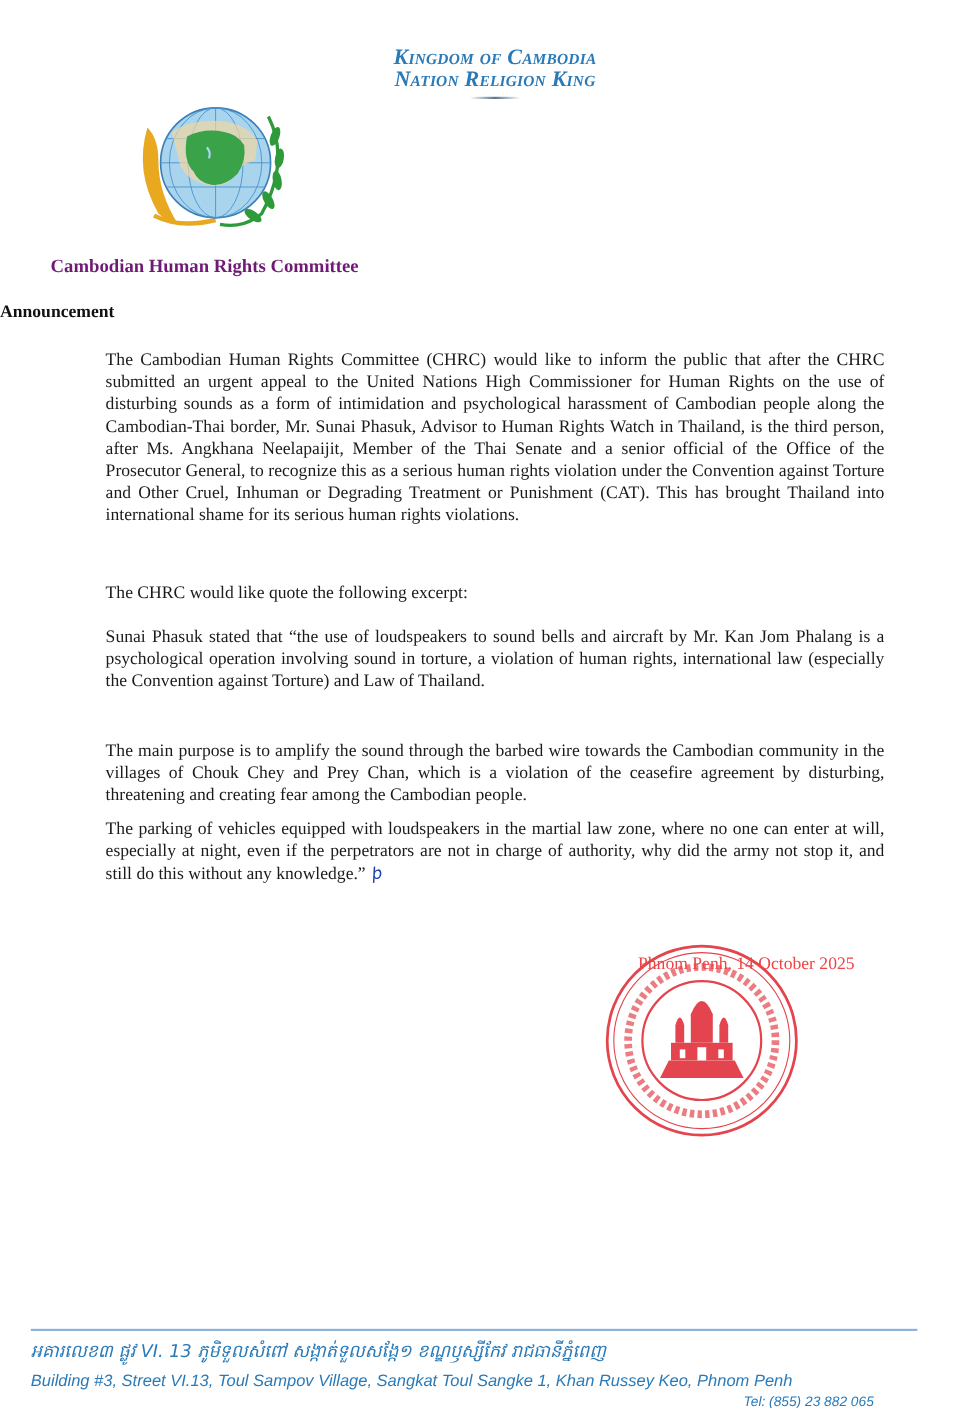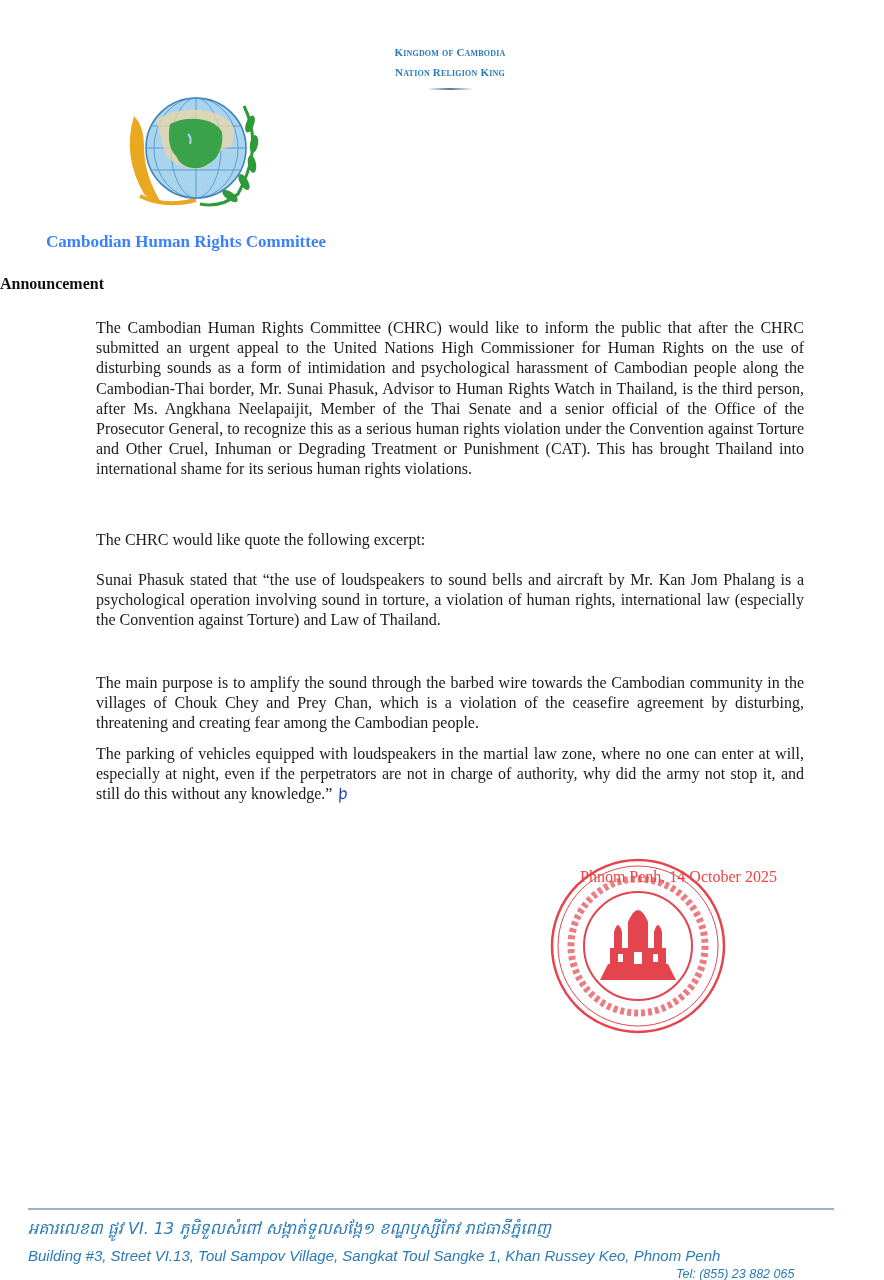--- a/index.html
+++ b/index.html
@@ -1,23 +1,23 @@
 <!DOCTYPE html>
 <html><head>
 <meta charset="utf-8">
 <style>
   html, body { margin: 0; padding: 0; background: #ffffff; }
   body { width: 884px; height: 1280px; position: relative; overflow: hidden; font-family: "Liberation Serif", serif; color: #1a1a1a; }
 
   .header-right { position: absolute; left: 340px; top: 42px; width: 220px; text-align: center; color: #2a7ab8; font-weight: bold; font-family: "Liberation Serif", serif; }
-  .header-right .line { font-size: 11px; line-height: 20px; font-variant: small-caps; letter-spacing: 0.2px; }
+  .header-right .line { font-size: 20px; line-height: 20px; font-variant: small-caps; letter-spacing: 0.2px; font-style: italic; }
   .ornament { width: 46px; height: 2px; margin: 6px auto 0; background: linear-gradient(to right, rgba(80,110,140,0), #5a7590 50%, rgba(80,110,140,0)); }
 
   .logo { position: absolute; left: 104px; top: 76px; width: 170px; height: 150px; }
-  .org-name { position: absolute; left: 46px; top: 232px; font-size: 17px; font-weight: bold; color: #3b82f6; font-family: "Liberation Serif", serif; }
+  .org-name { position: absolute; left: 46px; top: 232px; font-size: 17px; font-weight: bold; color: #701a75; font-family: "Liberation Serif", serif; }
 
   .title { position: absolute; left: 0; right: 0; top: 275px; font-size: 16px; font-weight: bold; color: #111; }
 
   .body-text { position: absolute; left: 96px; width: 708px; font-size: 16px; line-height: 20.2px; text-align: justify; color: #1a1a1a; }
   .p1 { top: 318px; }
   .p2 { top: 530px; }
   .p3 { top: 570px; }
   .p4 { top: 673px; }
   .p5 { top: 744px; }
   .initial { display: inline-block; color: #1a3fa8; font-family: "DejaVu Sans", sans-serif; font-style: italic; font-size: 15px; transform: rotate(-8deg); margin-left: 6px; }

